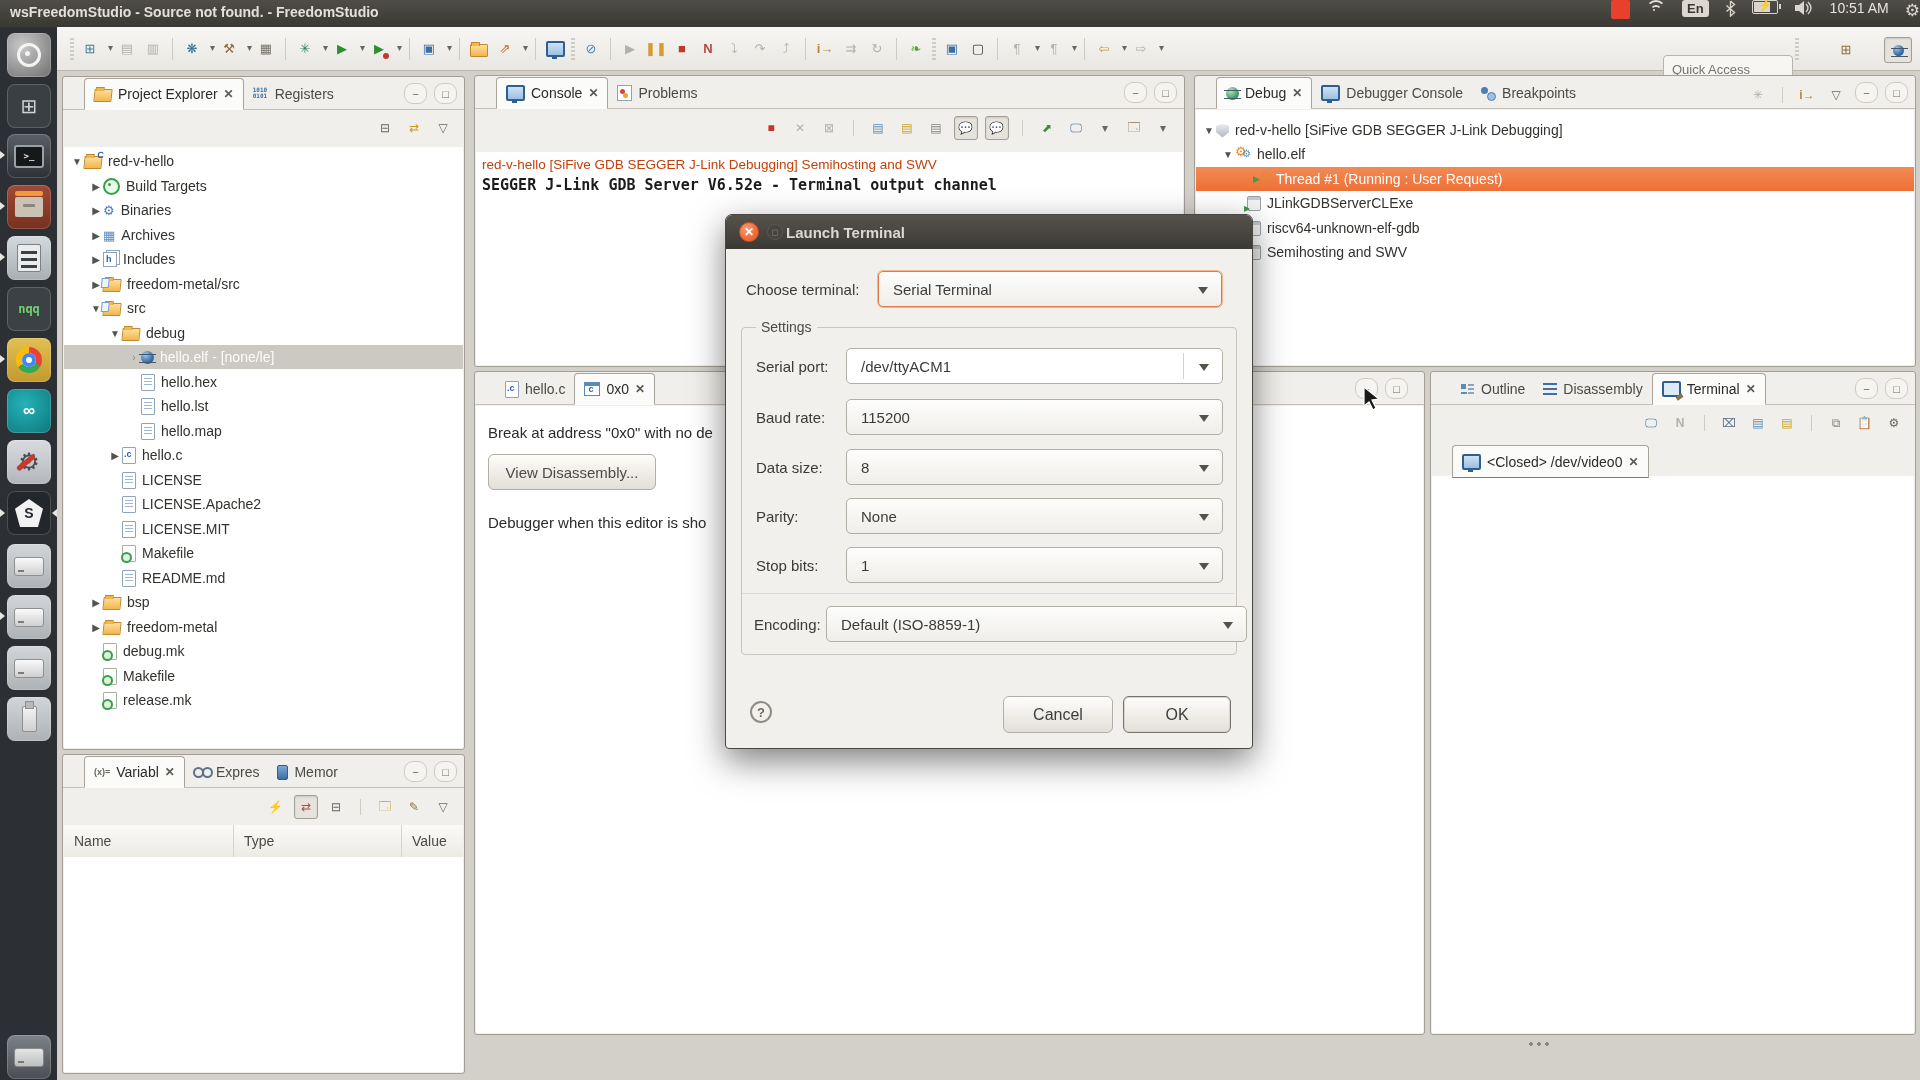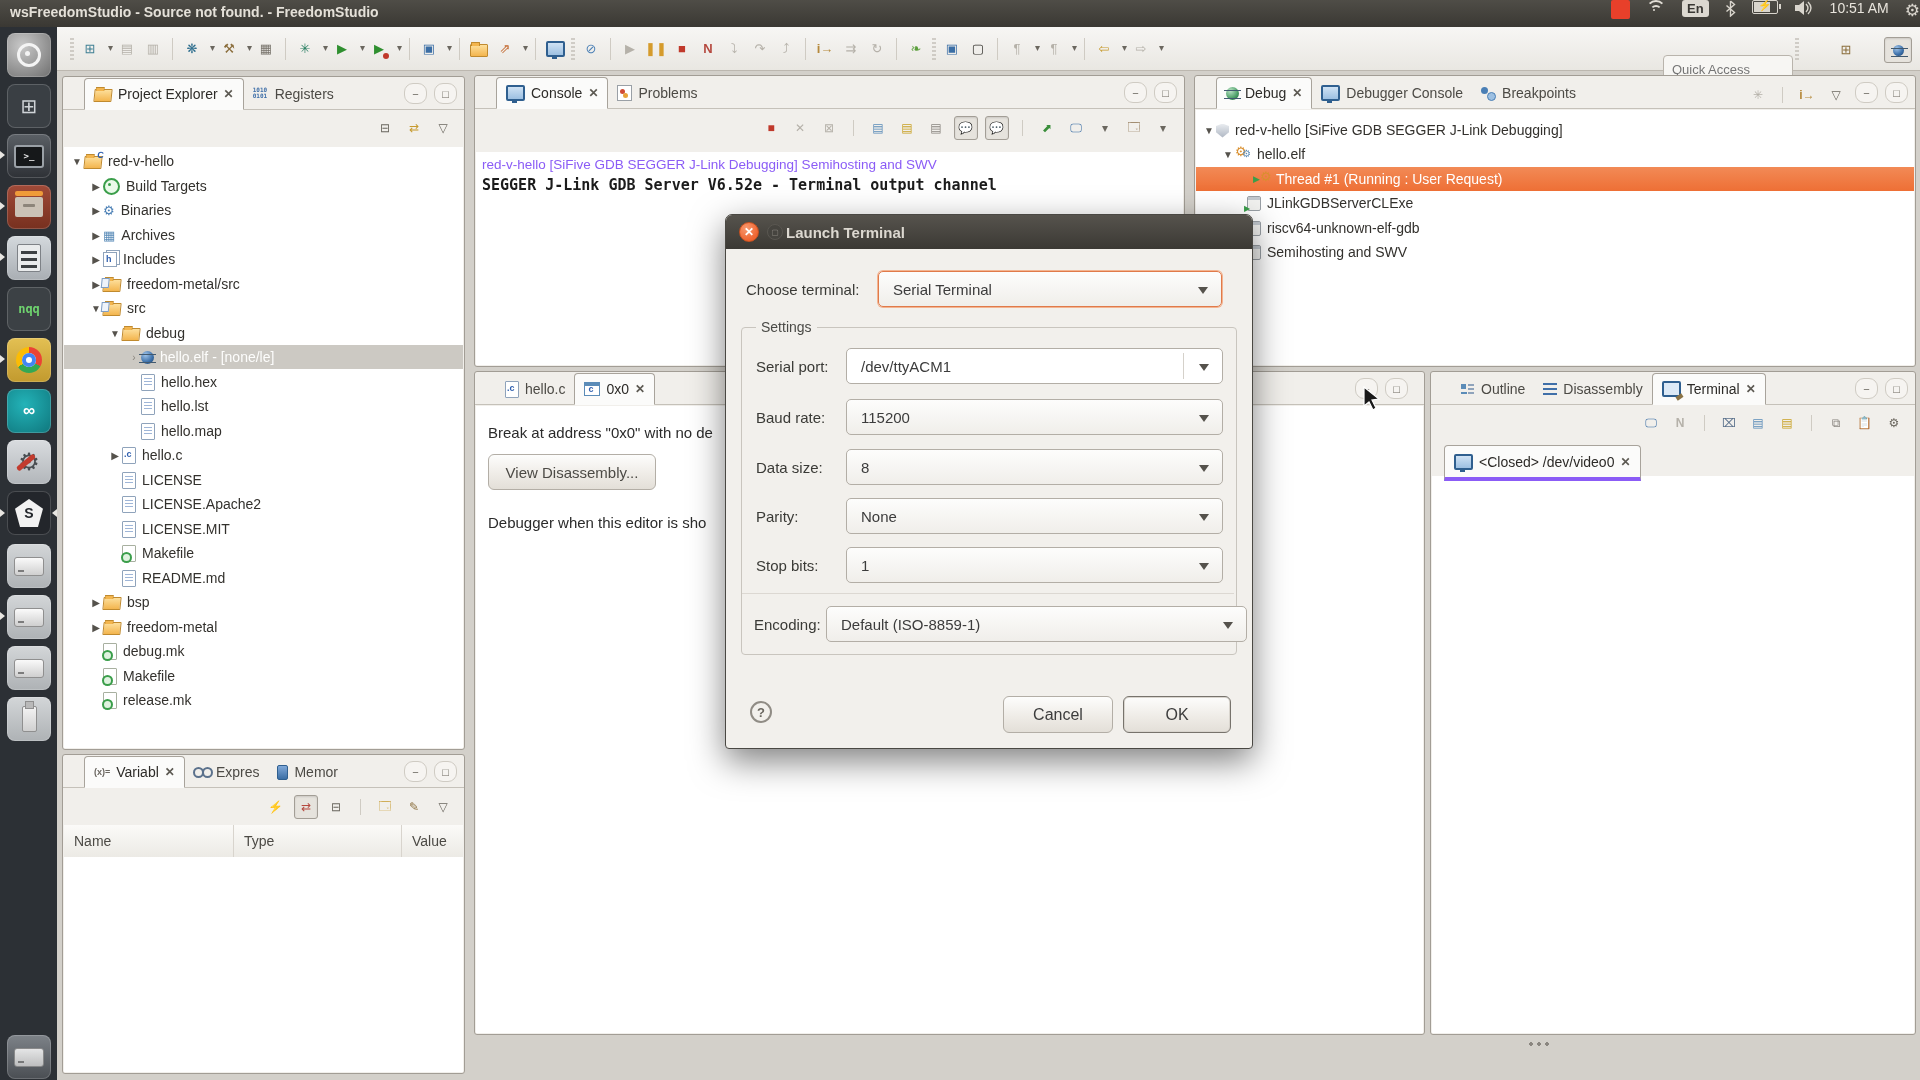--- a/index.html
+++ b/index.html
@@ -111,21 +111,21 @@
   .ic-outline{width:14px;height:13px}
   .ic-outline::before{content:"";position:absolute;left:0;top:1px;width:5px;height:5px;background:#5b8cb8}
   .ic-outline::after{content:"";position:absolute;left:7px;top:1px;width:6px;height:2px;background:#8fa3bb;box-shadow:0 4px 0 #8fa3bb,-7px 8px 0 #5b8cb8,0 8px 0 #8fa3bb}
   .ic-disasm{width:14px;height:12px;background:repeating-linear-gradient(#3f6fa8 0 2px,transparent 2px 5px)}
   .ic-term{width:15px;height:12px;border:2px solid #2f5f8f;border-radius:2px;background:#dce9f6}
   .ic-term::before{content:"";position:absolute;right:-4px;bottom:-4px;width:7px;height:4px;background:#8a7346;transform:rotate(-35deg)}
   .ic-cwin{width:14px;height:12px;background:#fff;border:1px solid #5b8cb8}
   .ic-cwin::before{content:"";position:absolute;left:0;top:0;right:0;height:3px;background:#5b8cb8}
   .ic-cwin::after{content:"c";position:absolute;left:3px;top:1px;color:#2f5fae;font:bold 9px "Liberation Sans",sans-serif}
   
-  .conline1{font-size:13.5px;color:#8b5cf6}
+  .conline1{font-size:13.5px;color:#c2410c}
   .conline2{font-family:"DejaVu Sans Mono",monospace;font-size:15px;font-weight:600;color:#1c1c1c}
   
   .thdr{position:absolute;height:32px;background:linear-gradient(#fbfaf8,#eceae5);border-bottom:1px solid #c5c1b9;display:flex;align-items:center;font-size:14px;color:#4c4a45}
   .thcell{padding-left:10px;border-right:1px solid #d8d4cd;height:100%;display:flex;align-items:center;box-sizing:border-box}
   
   .dialog{left:725px;top:214px;width:526px;height:533px;background:#f2f0ec;border:1px solid #4a4843;border-radius:7px 7px 4px 4px;box-shadow:0 12px 34px rgba(0,0,0,.5);z-index:50}
   .dtitle{position:absolute;left:0;right:0;top:0;height:34px;background:linear-gradient(#56534d,#3b3934);border-radius:6px 6px 0 0;display:flex;align-items:center}
   .dclose{position:absolute;left:13px;top:7px;width:20px;height:20px;border-radius:50%;background:radial-gradient(circle at 35% 30%,#f7996f,#ef6531 70%);border:1px solid #c9511f;color:#fff;font-size:12px;font-weight:bold;display:flex;align-items:center;justify-content:center;box-sizing:border-box}
   .ddim{position:absolute;left:41px;top:9px;width:16px;height:16px;border-radius:50%;background:#46443f;border:1px solid #5a5751;color:#8a867f;font-size:8px;display:flex;align-items:center;justify-content:center;box-sizing:border-box}
   .dtext{font-size:15px;color:#3a3a36}
@@ -612,21 +612,21 @@
     <span class="tsep" style="height:16px"></span>
     <span class="vbtn" style="color:#5b718c">⌧</span>
     <span class="vbtn" style="color:#5b8cb8">▤</span>
     <span class="vbtn" style="color:#c9a227">▤</span>
     <span class="tsep" style="height:16px"></span>
     <span class="vbtn" style="color:#8a8680">⧉</span>
     <span class="vbtn" style="color:#8a6f4c">📋</span>
     <span class="vbtn" style="color:#6b675f">⚙</span>
   </div>
   <div class="abs" style="left:1px;right:1px;top:68px;height:36px;background:#f1efeb;border-bottom:1px solid #c5c1b9">
-    <div class="tab active" style="position:absolute;left:12px;top:5px;height:31px;border-bottom:4px solid #8b5cf6">
+    <div class="tab active" style="position:absolute;left:20px;top:5px;height:31px;border-bottom:1px solid #8b5cf6">
       <span class="ic ic-monitor"></span>
       <span>&lt;Closed&gt; /dev/video0</span>
       <span class="tclose">✕</span>
     </div>
   </div>
   <div class="content" style="top:104px"></div>
 </div>
 
 <div class="abs dialog">
   <div class="dtitle">

